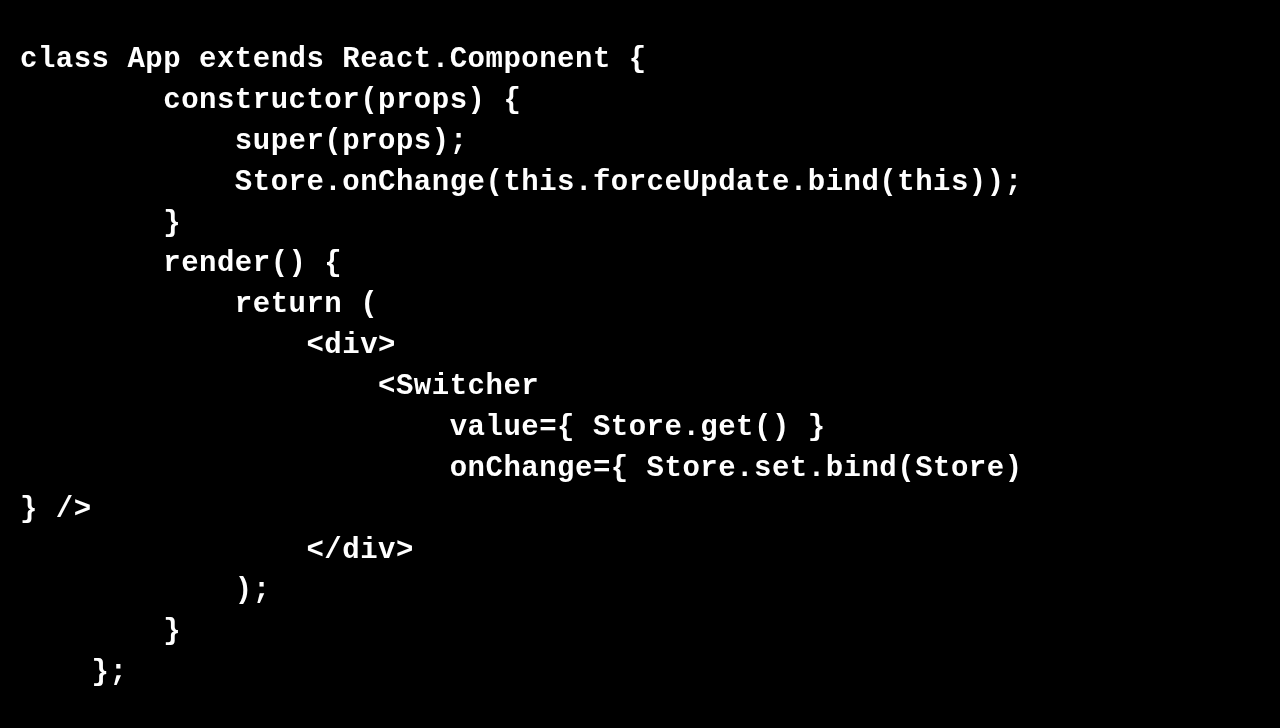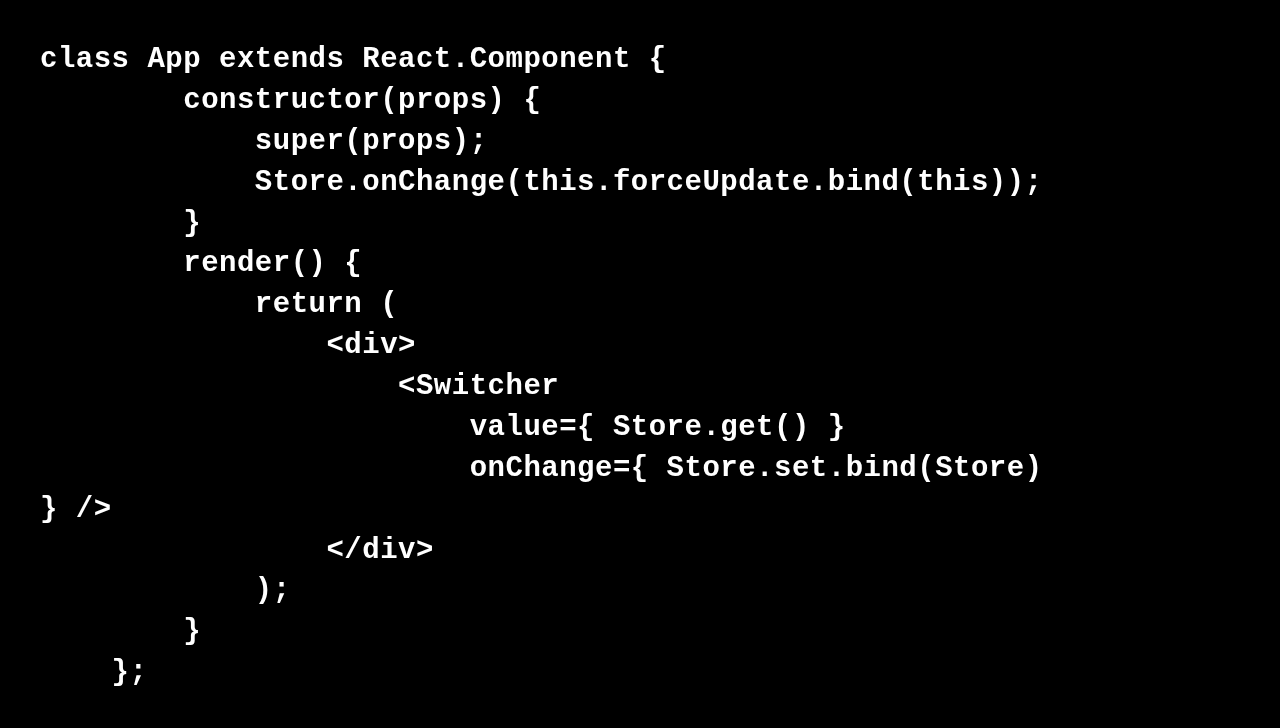--- a/index.html
+++ b/index.html
@@ -5,21 +5,21 @@
   html, body {
     margin: 0;
     padding: 0;
     width: 1280px;
     height: 728px;
     background: #000000;
     overflow: hidden;
   }
   pre {
     margin: 0;
-    padding: 40px 0 0 40px;
+    padding: 40px 0 0 20px;
     font-family: "Courier New", Courier, monospace;
     font-size: 29px;
     line-height: 1.41;
     color: #ffffff;
     font-weight: bold;
     white-space: pre;
     letter-spacing: 0.5px;
   }
 </style>
 </head>

